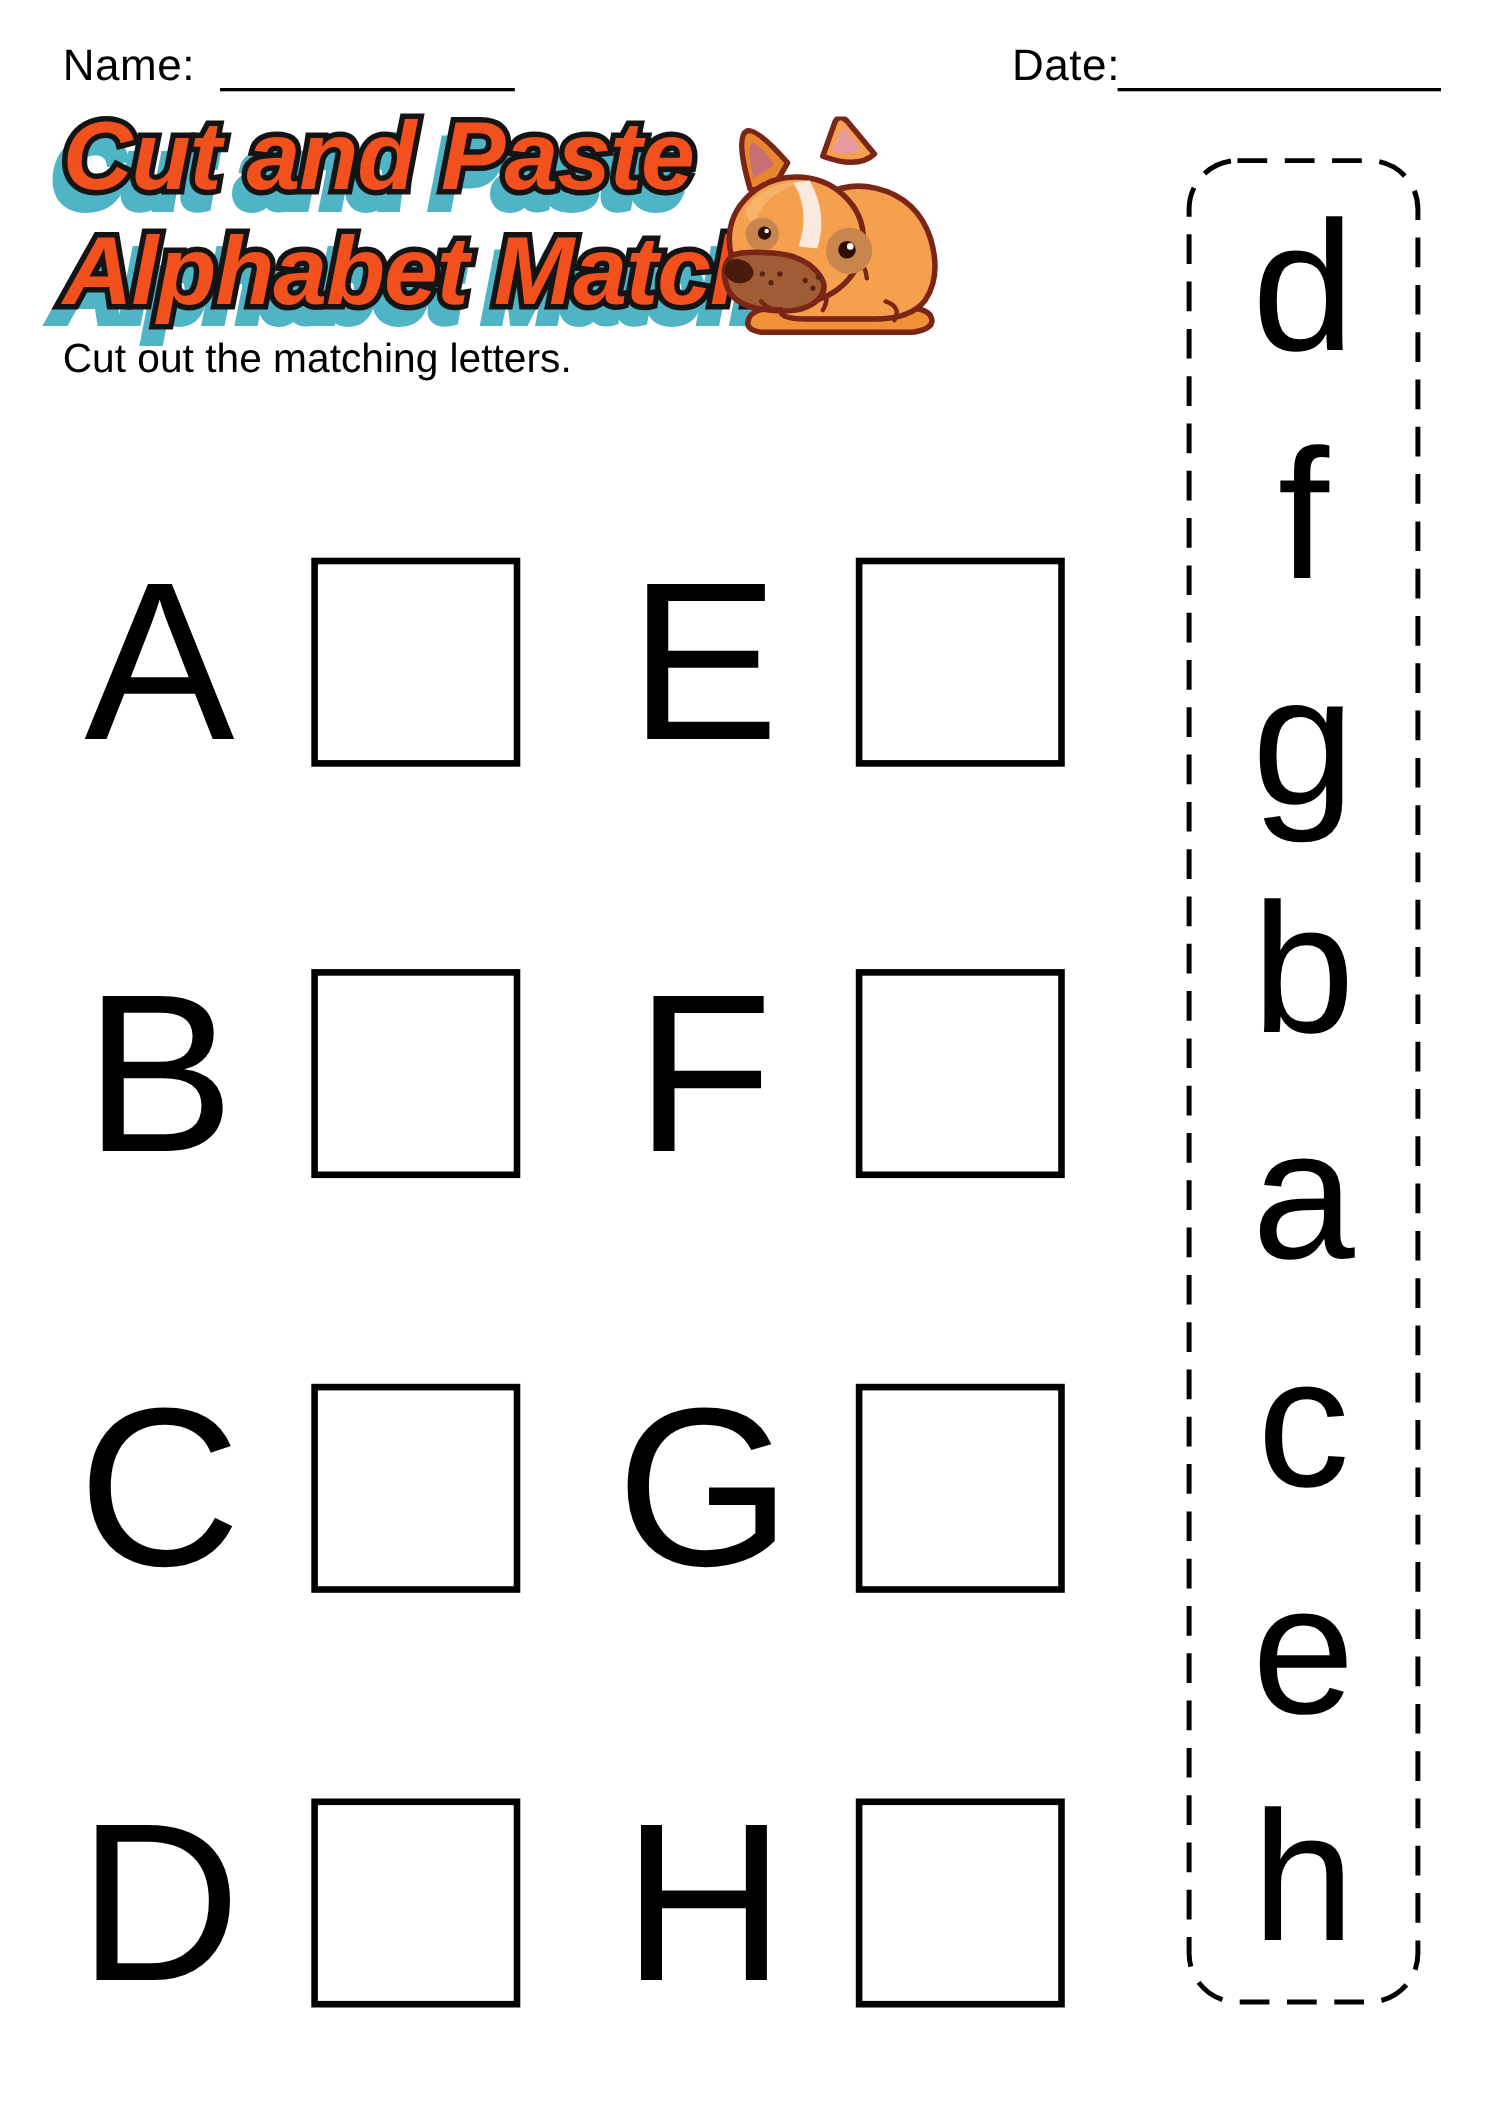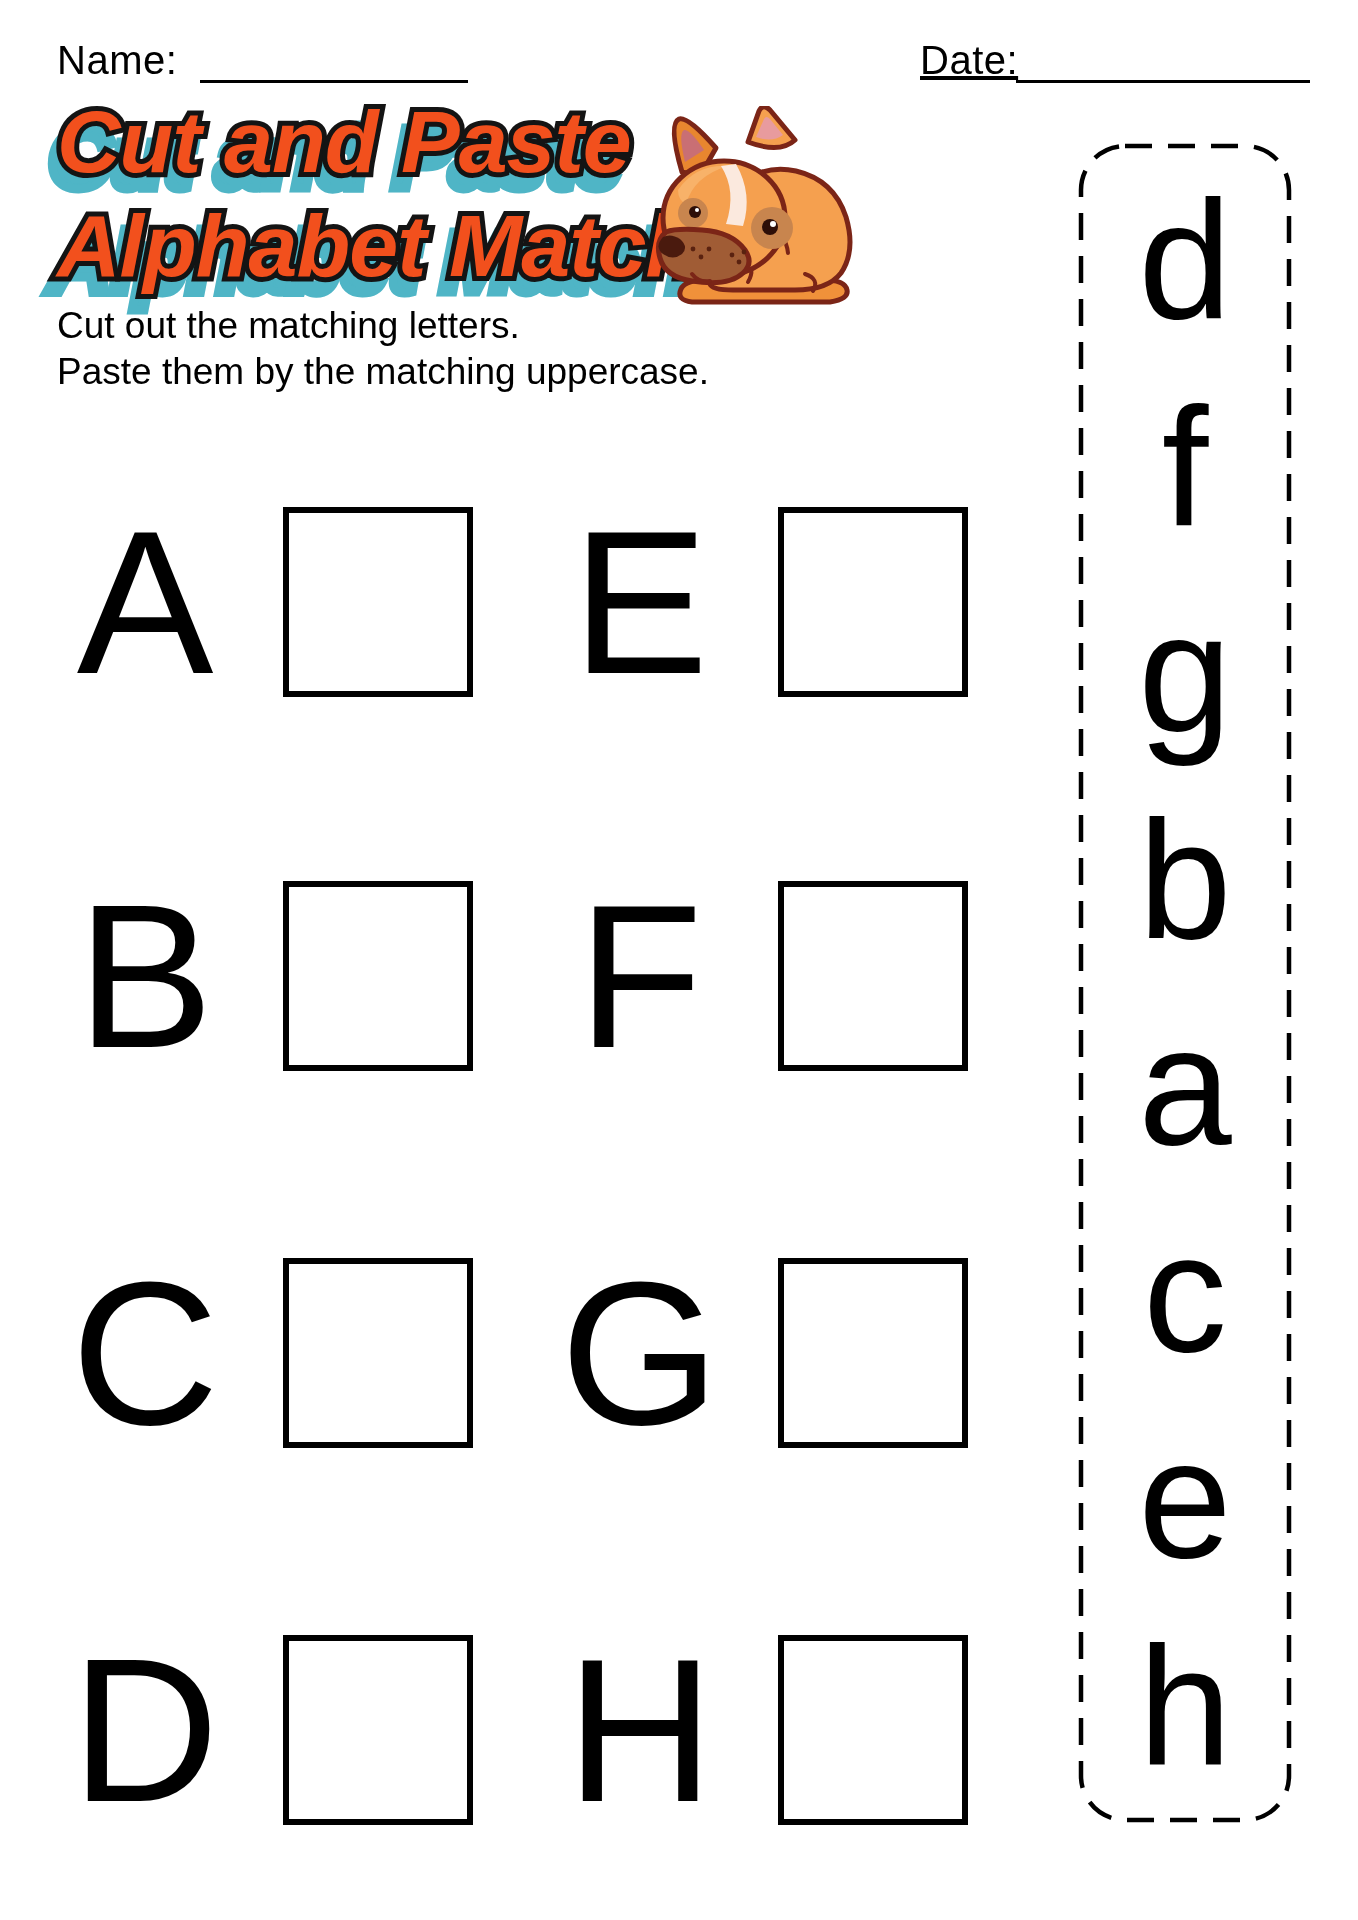--- a/index.html
+++ b/index.html
@@ -16,21 +16,21 @@
 
   
   .hdr-label {
     position: absolute;
     top: 38px;
     font-size: 40px;
     letter-spacing: 0.5px;
     color: #000;
   }
   .name-label { left: 57px; }
-  .date-label { left: 920px; text-decoration: underline; }
+  .date-label { left: 920px; }
   .hdr-line {
     position: absolute;
     top: 80px;
     border-bottom: 3px solid #000;
     height: 0;
   }
   .name-line { left: 200px; width: 268px; }
   .date-line { left: 1016px; width: 294px; }
 
   
@@ -160,21 +160,20 @@
       <circle cx="53" cy="151" r="2.4" fill="#5A2210"></circle>
       <circle cx="61" cy="143" r="2.4" fill="#5A2210"></circle>
       <circle cx="84" cy="149" r="2.4" fill="#5A2210"></circle>
       <circle cx="91" cy="156" r="2.4" fill="#5A2210"></circle>
       <circle cx="96" cy="146" r="2.4" fill="#5A2210"></circle>
     </svg>
   </div>
 
   <div class="instructions">
     <div>Cut out the matching letters.</div>
-    <div>Paste them by the matching uppercase.</div>
   </div>
 
   <div class="big-letter col1 row0">A</div>
   <div class="paste-box col1 row0"></div>
   <div class="big-letter col2 row0">E</div>
   <div class="paste-box col2 row0"></div>
 
   <div class="big-letter col1 row1">B</div>
   <div class="paste-box col1 row1"></div>
   <div class="big-letter col2 row1">F</div>

